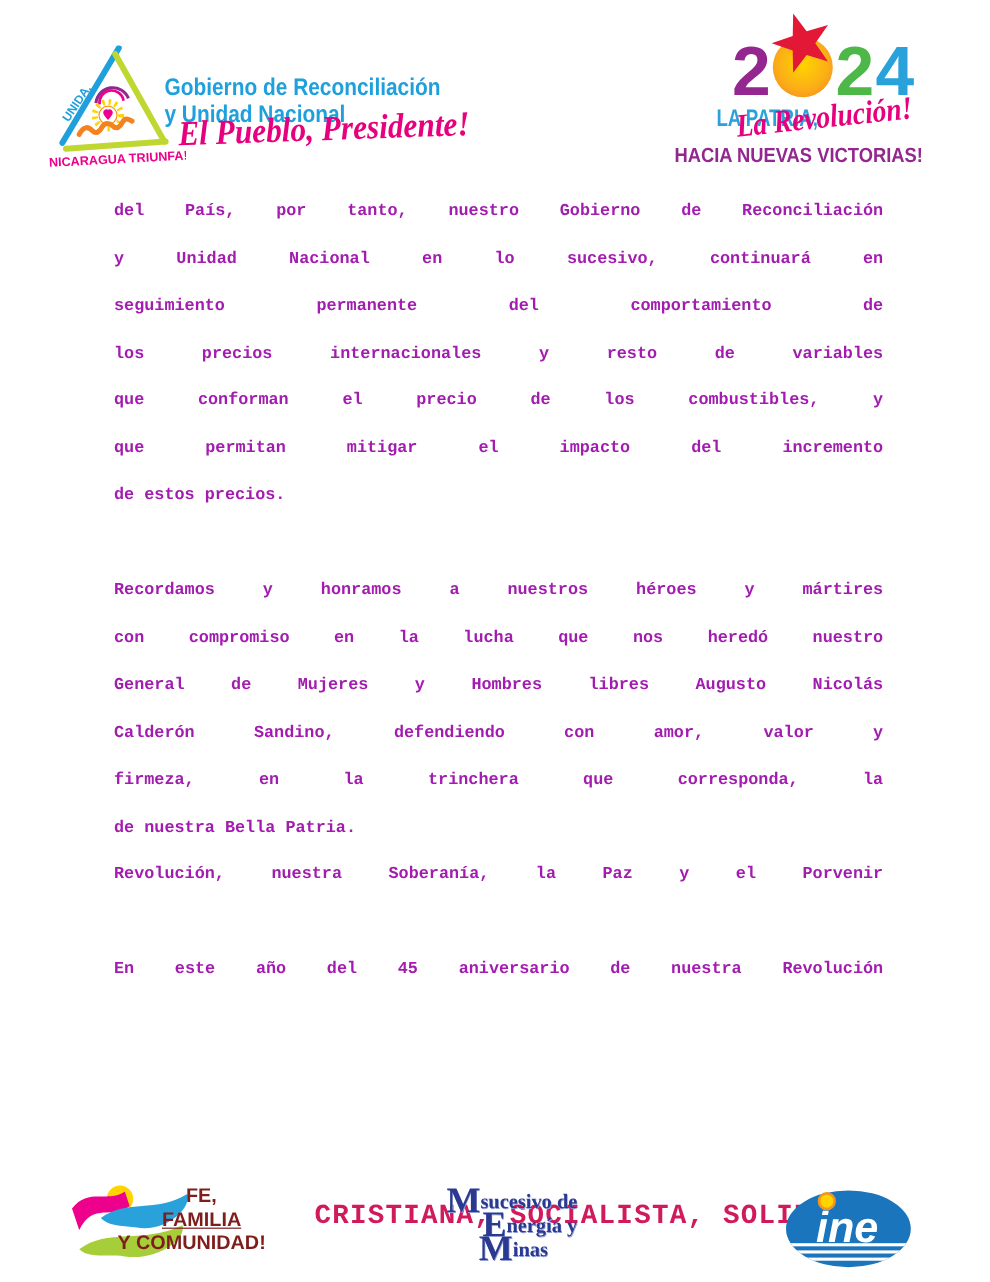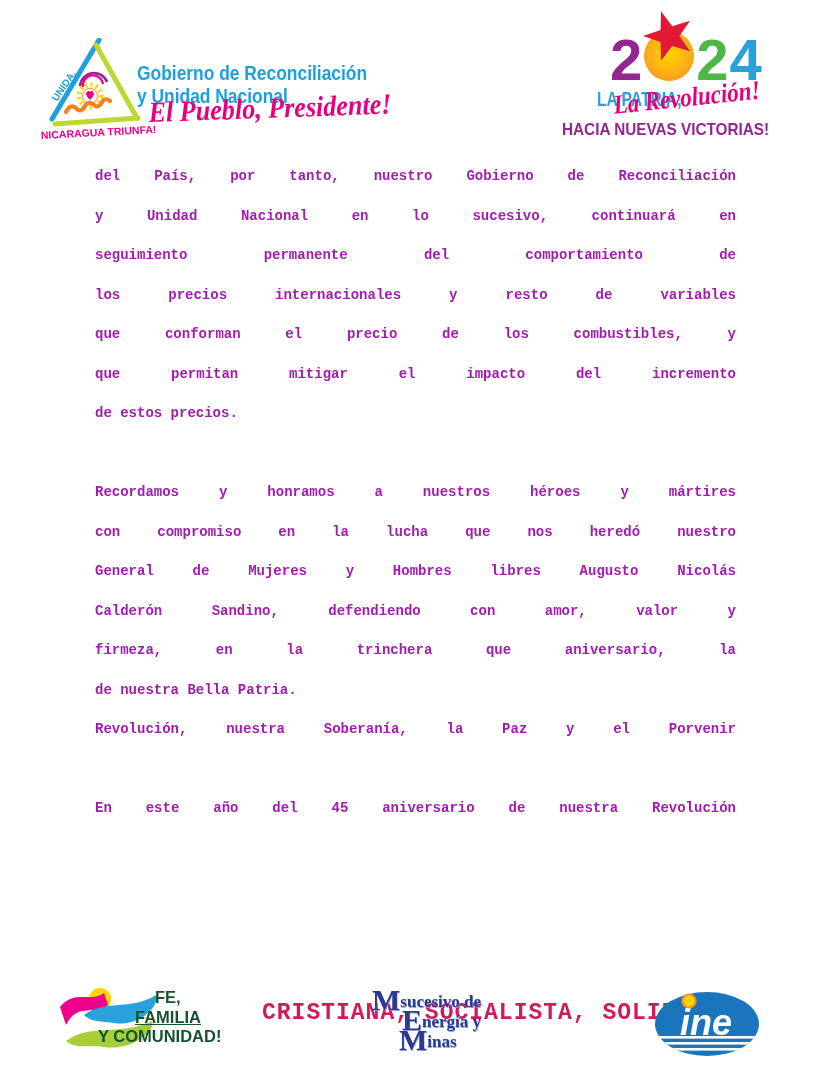--- a/index.html
+++ b/index.html
@@ -58,21 +58,21 @@
   
   .motto{
     position:absolute;left:262px;top:1000px;
     font-family:"Liberation Mono","DejaVu Sans Mono",monospace;
     font-size:23px;font-weight:bold;letter-spacing:1px;color:#D01A5B;
     white-space:nowrap;
   }
   .fe-waves{position:absolute;left:56px;top:983px;width:108px;height:76px;}
   .fe-text{
     position:absolute;left:98px;top:988px;z-index:2;
-    color:#14532d;font-weight:bold;font-size:16.5px;line-height:19.5px;
+    color:#7f1d1d;font-weight:bold;font-size:16.5px;line-height:19.5px;
     white-space:nowrap;
   }
   .fe-text .l1{padding-left:57px;}
   .fe-text .l2{padding-left:37px;text-decoration:underline;}
   .mem{
     position:absolute;left:372px;top:992px;
     color:#2B3990;font-family:"Liberation Serif",serif;font-weight:bold;
     font-size:17px;line-height:20px;white-space:nowrap;
     text-shadow:0.5px 0.5px 0 #8fa0d8;
   }
@@ -142,21 +142,21 @@
       <div class="bodyline">los precios internacionales y resto de variables</div>
       <div class="bodyline">que conforman el precio de los combustibles, y</div>
       <div class="bodyline">que permitan mitigar el impacto del incremento</div>
       <div class="bodyline last">de estos precios.</div>
     </div>
     <div class="para">
       <div class="bodyline">Recordamos y honramos a nuestros héroes y mártires</div>
       <div class="bodyline">con compromiso en la lucha que nos heredó nuestro</div>
       <div class="bodyline">General de Mujeres y Hombres libres Augusto Nicolás</div>
       <div class="bodyline">Calderón Sandino, defendiendo con amor, valor y</div>
-      <div class="bodyline">firmeza, en la trinchera que aniversario, la</div>
+      <div class="bodyline">firmeza, en la trinchera que corresponda, la</div>
       <div class="bodyline last">de nuestra Bella Patria.</div>
       <div class="bodyline">Revolución, nuestra Soberanía, la Paz y el Porvenir</div>
     </div>
     <div class="para">
       <div class="bodyline">En este año del 45 aniversario de nuestra Revolución</div>
     </div>
   </main>
 
   <div class="motto">CRISTIANA, SOCIALISTA, SOLIDARIA!</div>
 

